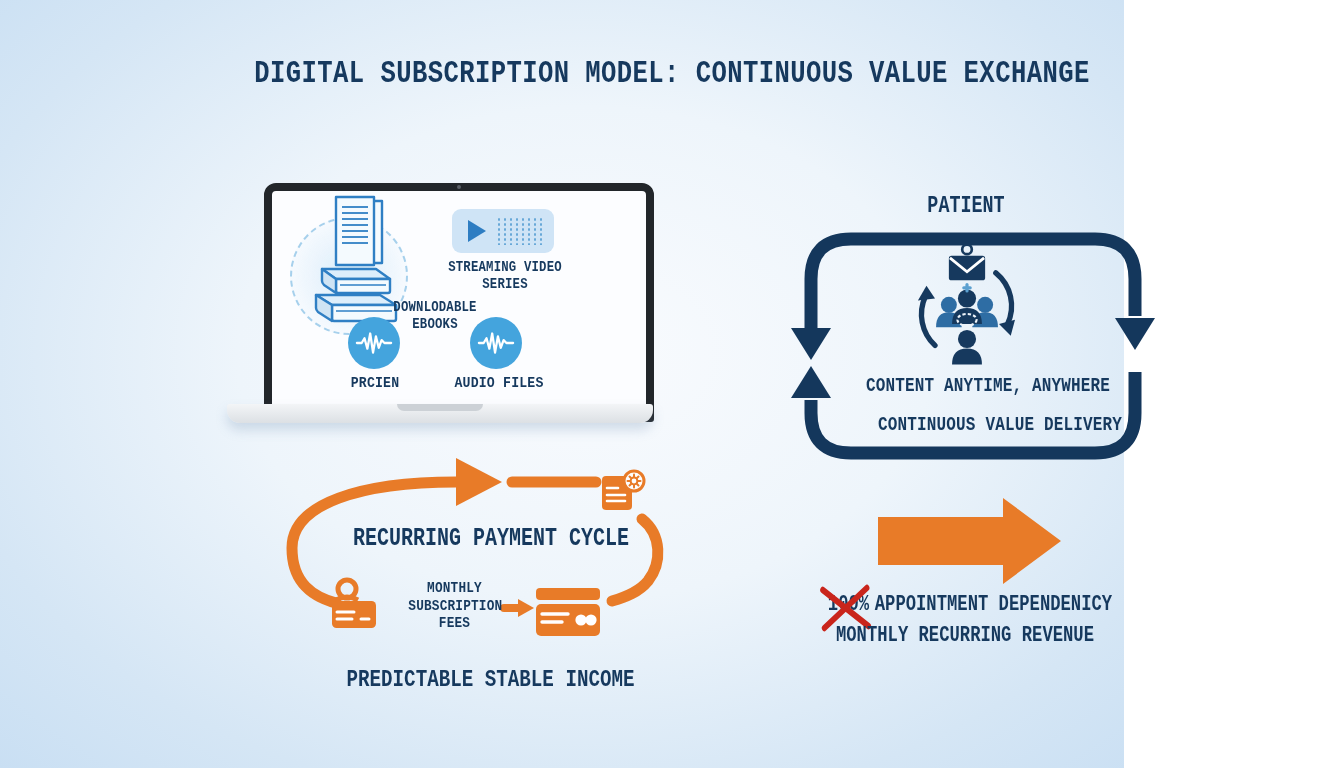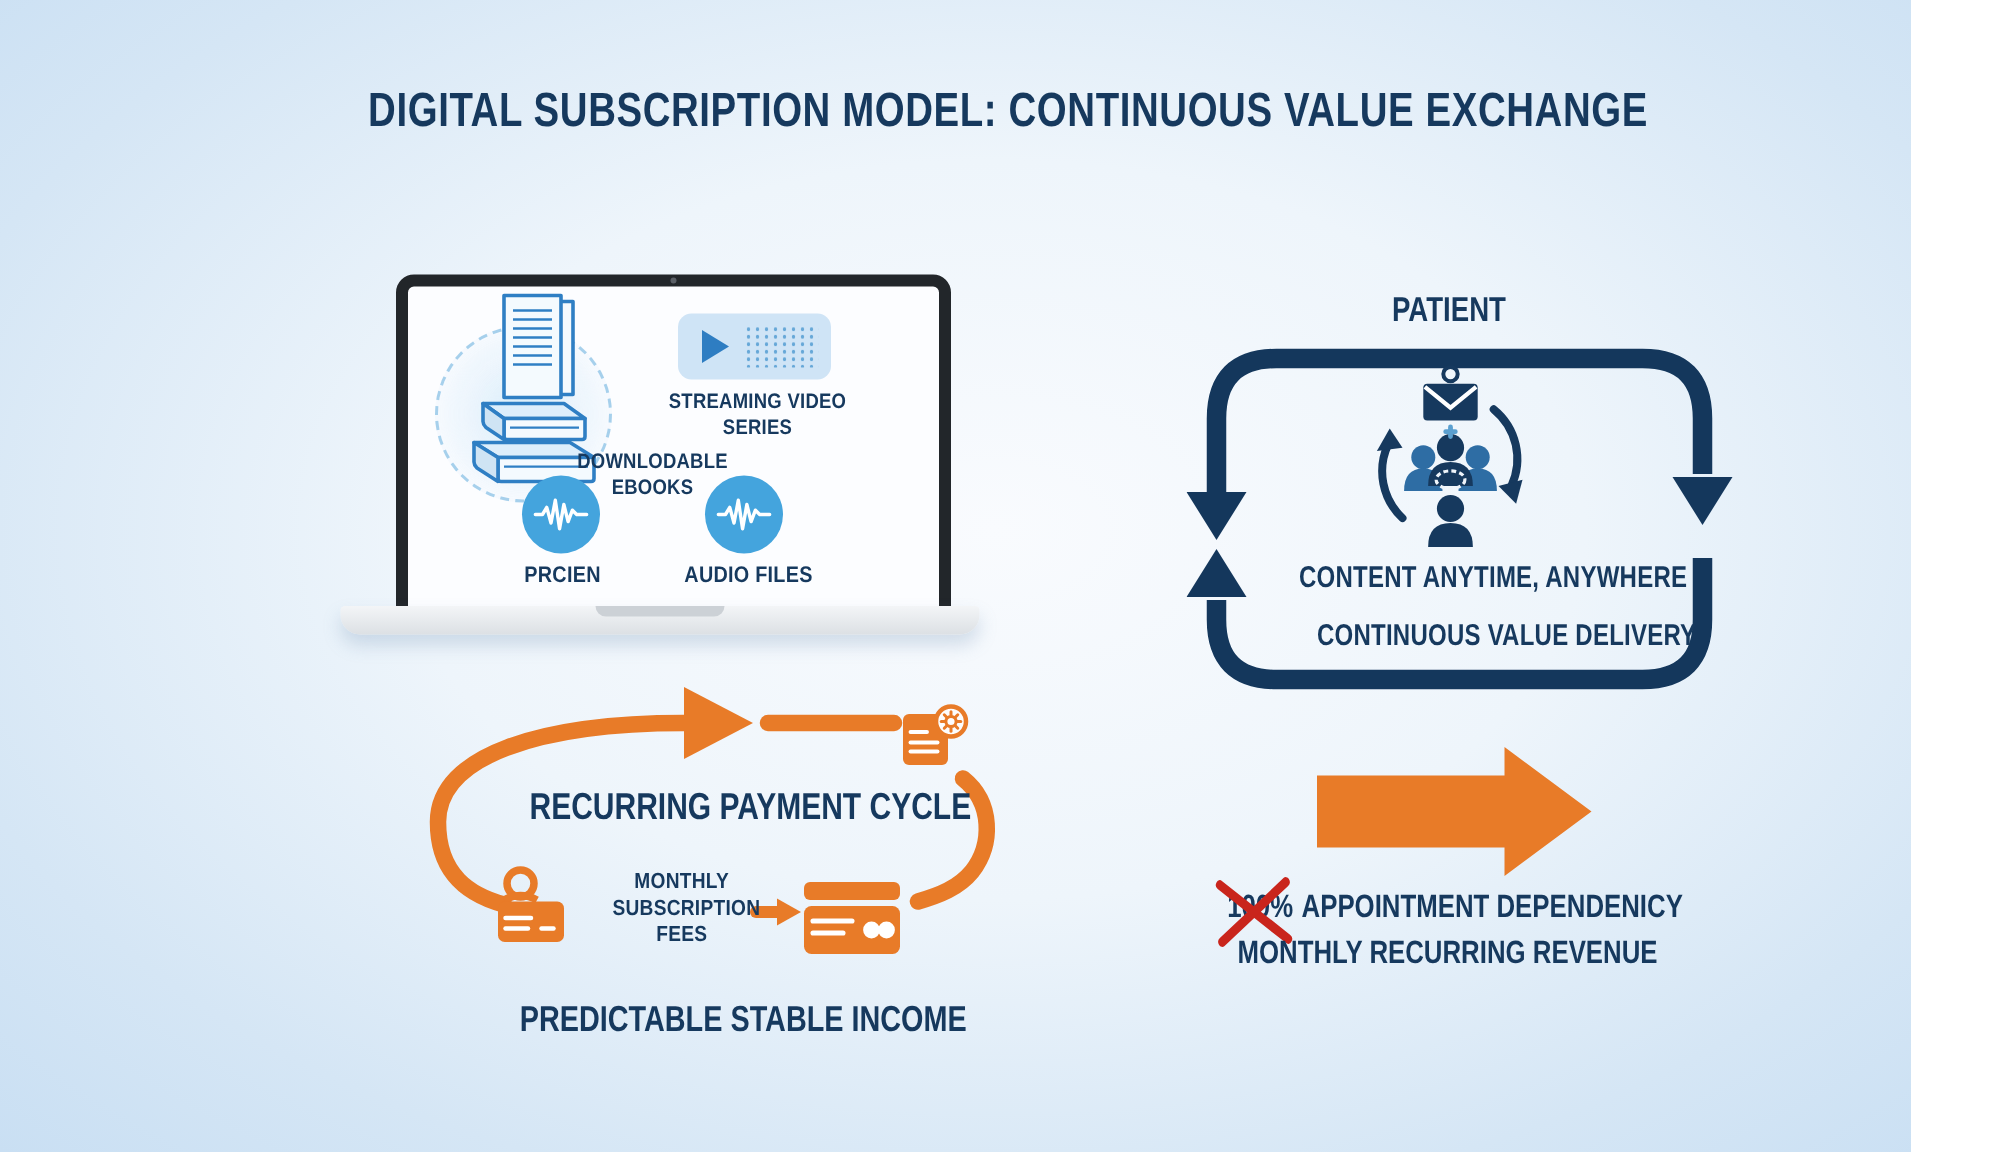--- a/index.html
+++ b/index.html
@@ -1,34 +1,35 @@
 <!DOCTYPE html>
 <html><head>
 <meta charset="utf-8">
 <style>
   html,body{margin:0;padding:0;}
   body{
     width:1344px;height:768px;overflow:hidden;
     font-family:"Liberation Sans", sans-serif;
   }
   #stage{
-    position:relative;width:1274px;height:768px;
+    position:relative;width:1124px;height:768px;
     background:radial-gradient(ellipse at 52% 46%, #f9fbfe 0%, #eef5fb 42%, #d5e6f5 78%, #c9dff3 100%);
+    font-family:Liberation Mono, monospace;
   }
   .abs{position:absolute;}
   .navy{color:#16395e;font-weight:bold;text-align:center;}
   .cn{transform:scaleX(0.8);transform-origin:50% 50%;}
   .cn88{transform:scaleX(0.88);transform-origin:50% 50%;}
   .lbl{font-size:14px;line-height:1.22;letter-spacing:.2px;}
 
   
   .laptop-screen{
     left:264px;top:183px;width:354px;height:223px;
     background:#fcfdff;border:8px solid #22262a;
-    border-radius:12px 12px 3px 3px;z-index:2;
+    border-radius:12px 12px 3px 3px;z-index:2;padding-left:20px;
   }
   .camera-dot{left:50%;top:-6px;width:4px;height:4px;margin-left:-2px;border-radius:50%;background:#5a5f66;}
   .laptop-base{
     left:227px;top:404px;width:426px;height:19px;
     background:linear-gradient(#f3f5f7,#dce0e4);
     border-radius:3px 3px 13px 13px;z-index:3;
     box-shadow:0 7px 12px rgba(110,145,180,.28);
   }
   .base-notch{left:50%;top:0;width:86px;height:7px;margin-left:-43px;background:#ccd1d6;border-radius:0 0 8px 8px;}
   .glow-circle{

